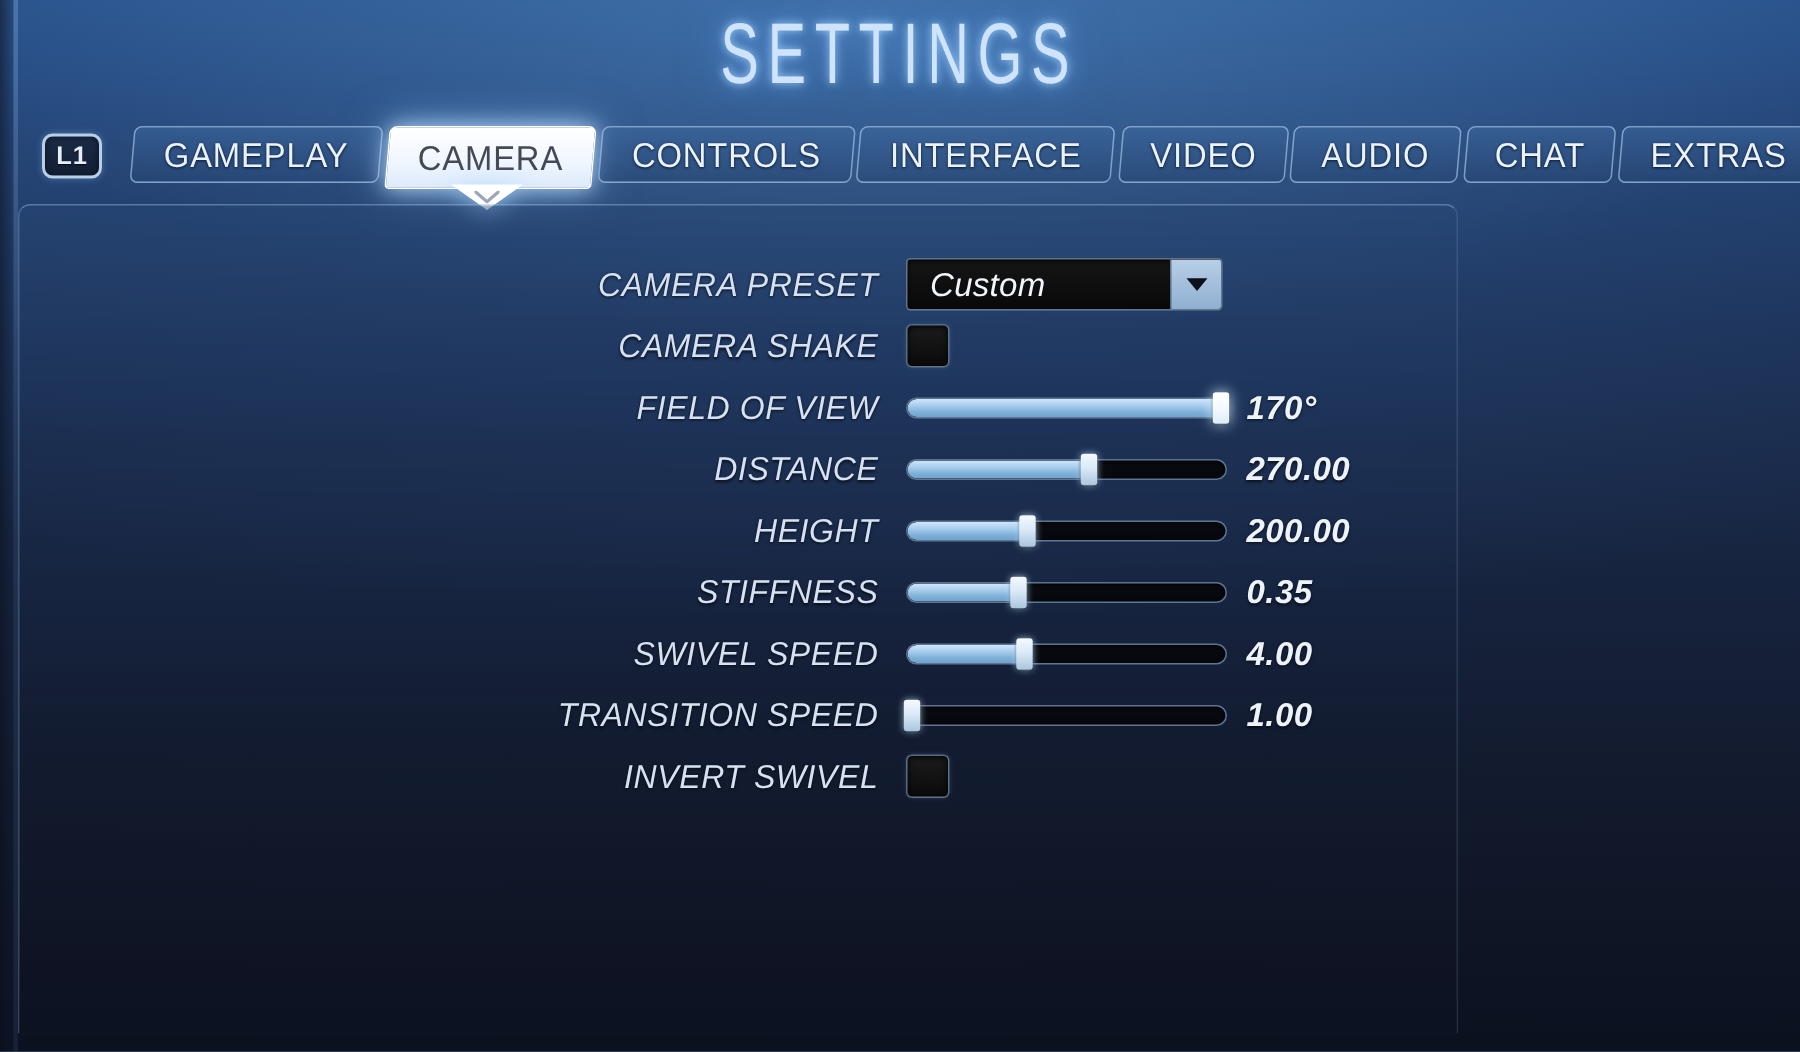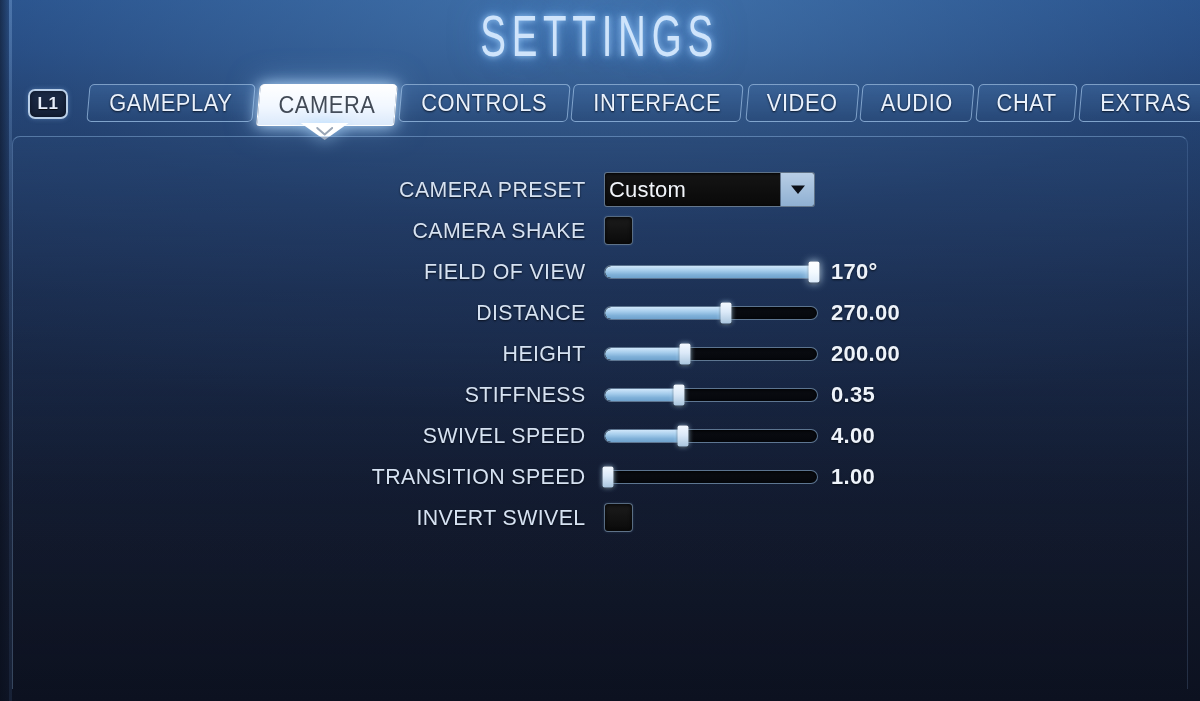--- a/index.html
+++ b/index.html
@@ -123,26 +123,27 @@
   }
   .tab-chevron {
     position:absolute; left:50%; bottom:-11px;
     transform:translateX(-50%) skewX(5deg);
     width:17px; height:9px; z-index:2;
   }
   .tab-chevron svg { display:block; }
 
   
   #panel {
-    position:absolute; left:12px; top:136px; width:1176px; height:553px;
+    position:absolute; left:12px; top:136px; width:960px; height:553px;
     background:linear-gradient(180deg, rgba(40,70,115,0.45) 0%, rgba(28,48,84,0.30) 28%, rgba(18,28,50,0.12) 62%, rgba(12,18,32,0.04) 100%);
     border-top:1px solid rgba(150,190,235,0.45);
     border-left:1px solid rgba(150,190,235,0.30);
     border-right:1px solid rgba(150,190,235,0.18);
     border-radius:8px 8px 0 0;
+    font-style:italic;
   }
 
   
   #rows {
     position:absolute; left:0; top:32px; width:1176px;
   }
   .row {
     display:flex; align-items:center;
     height:41px;
   }
@@ -171,21 +172,21 @@
     display:flex; align-items:stretch;
     background:linear-gradient(180deg,#151515,#090909);
     border:1px solid rgba(165,200,238,0.55);
     border-radius:3px;
     overflow:hidden;
     box-shadow:inset 0 1px 3px rgba(0,0,0,0.9);
   }
   .dropdown-value {
     flex:1 1 auto;
     display:flex; align-items:center;
-    padding-left:4px;
+    padding-left:15px;
     color:#f2f5fa;
     font-family:"Liberation Sans Narrow","Liberation Sans", sans-serif;
     font-size:22px;
     letter-spacing:0.2px;
     white-space:nowrap;
   }
   .dropdown-arrow {
     flex:0 0 34px;
     background:linear-gradient(180deg,#b8cee6,#8fb0d2);
     display:flex; align-items:center; justify-content:center;

